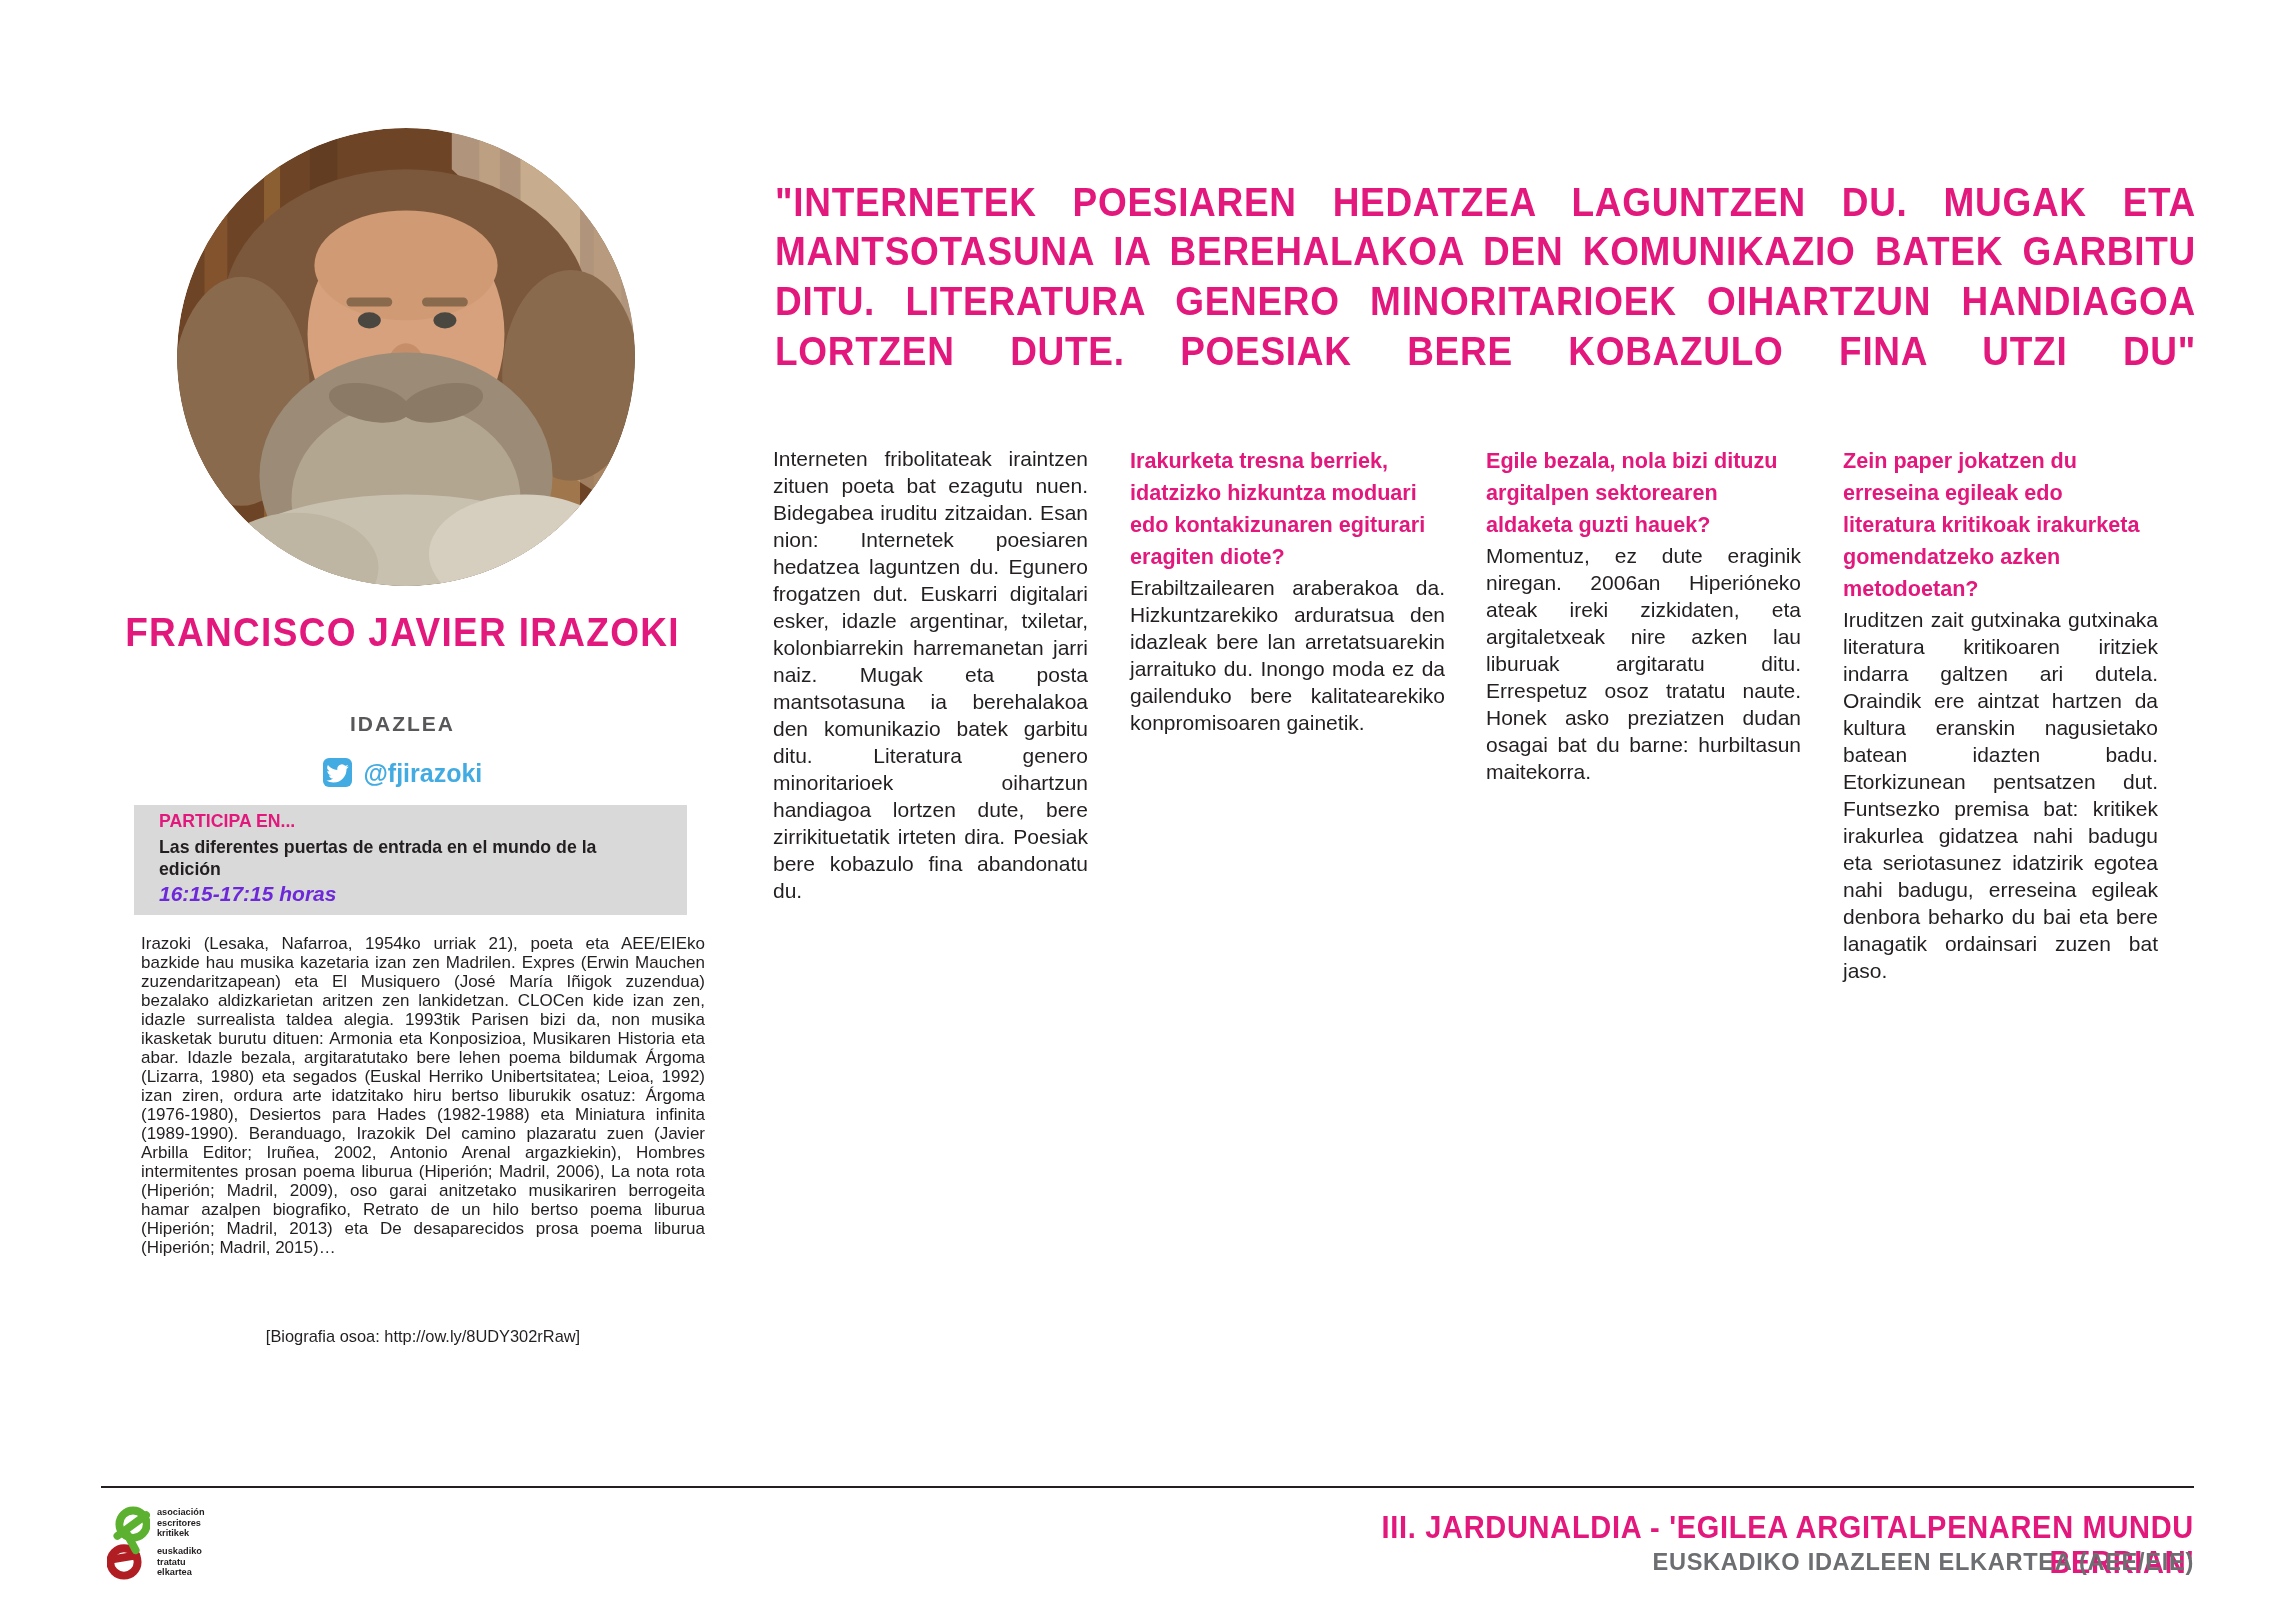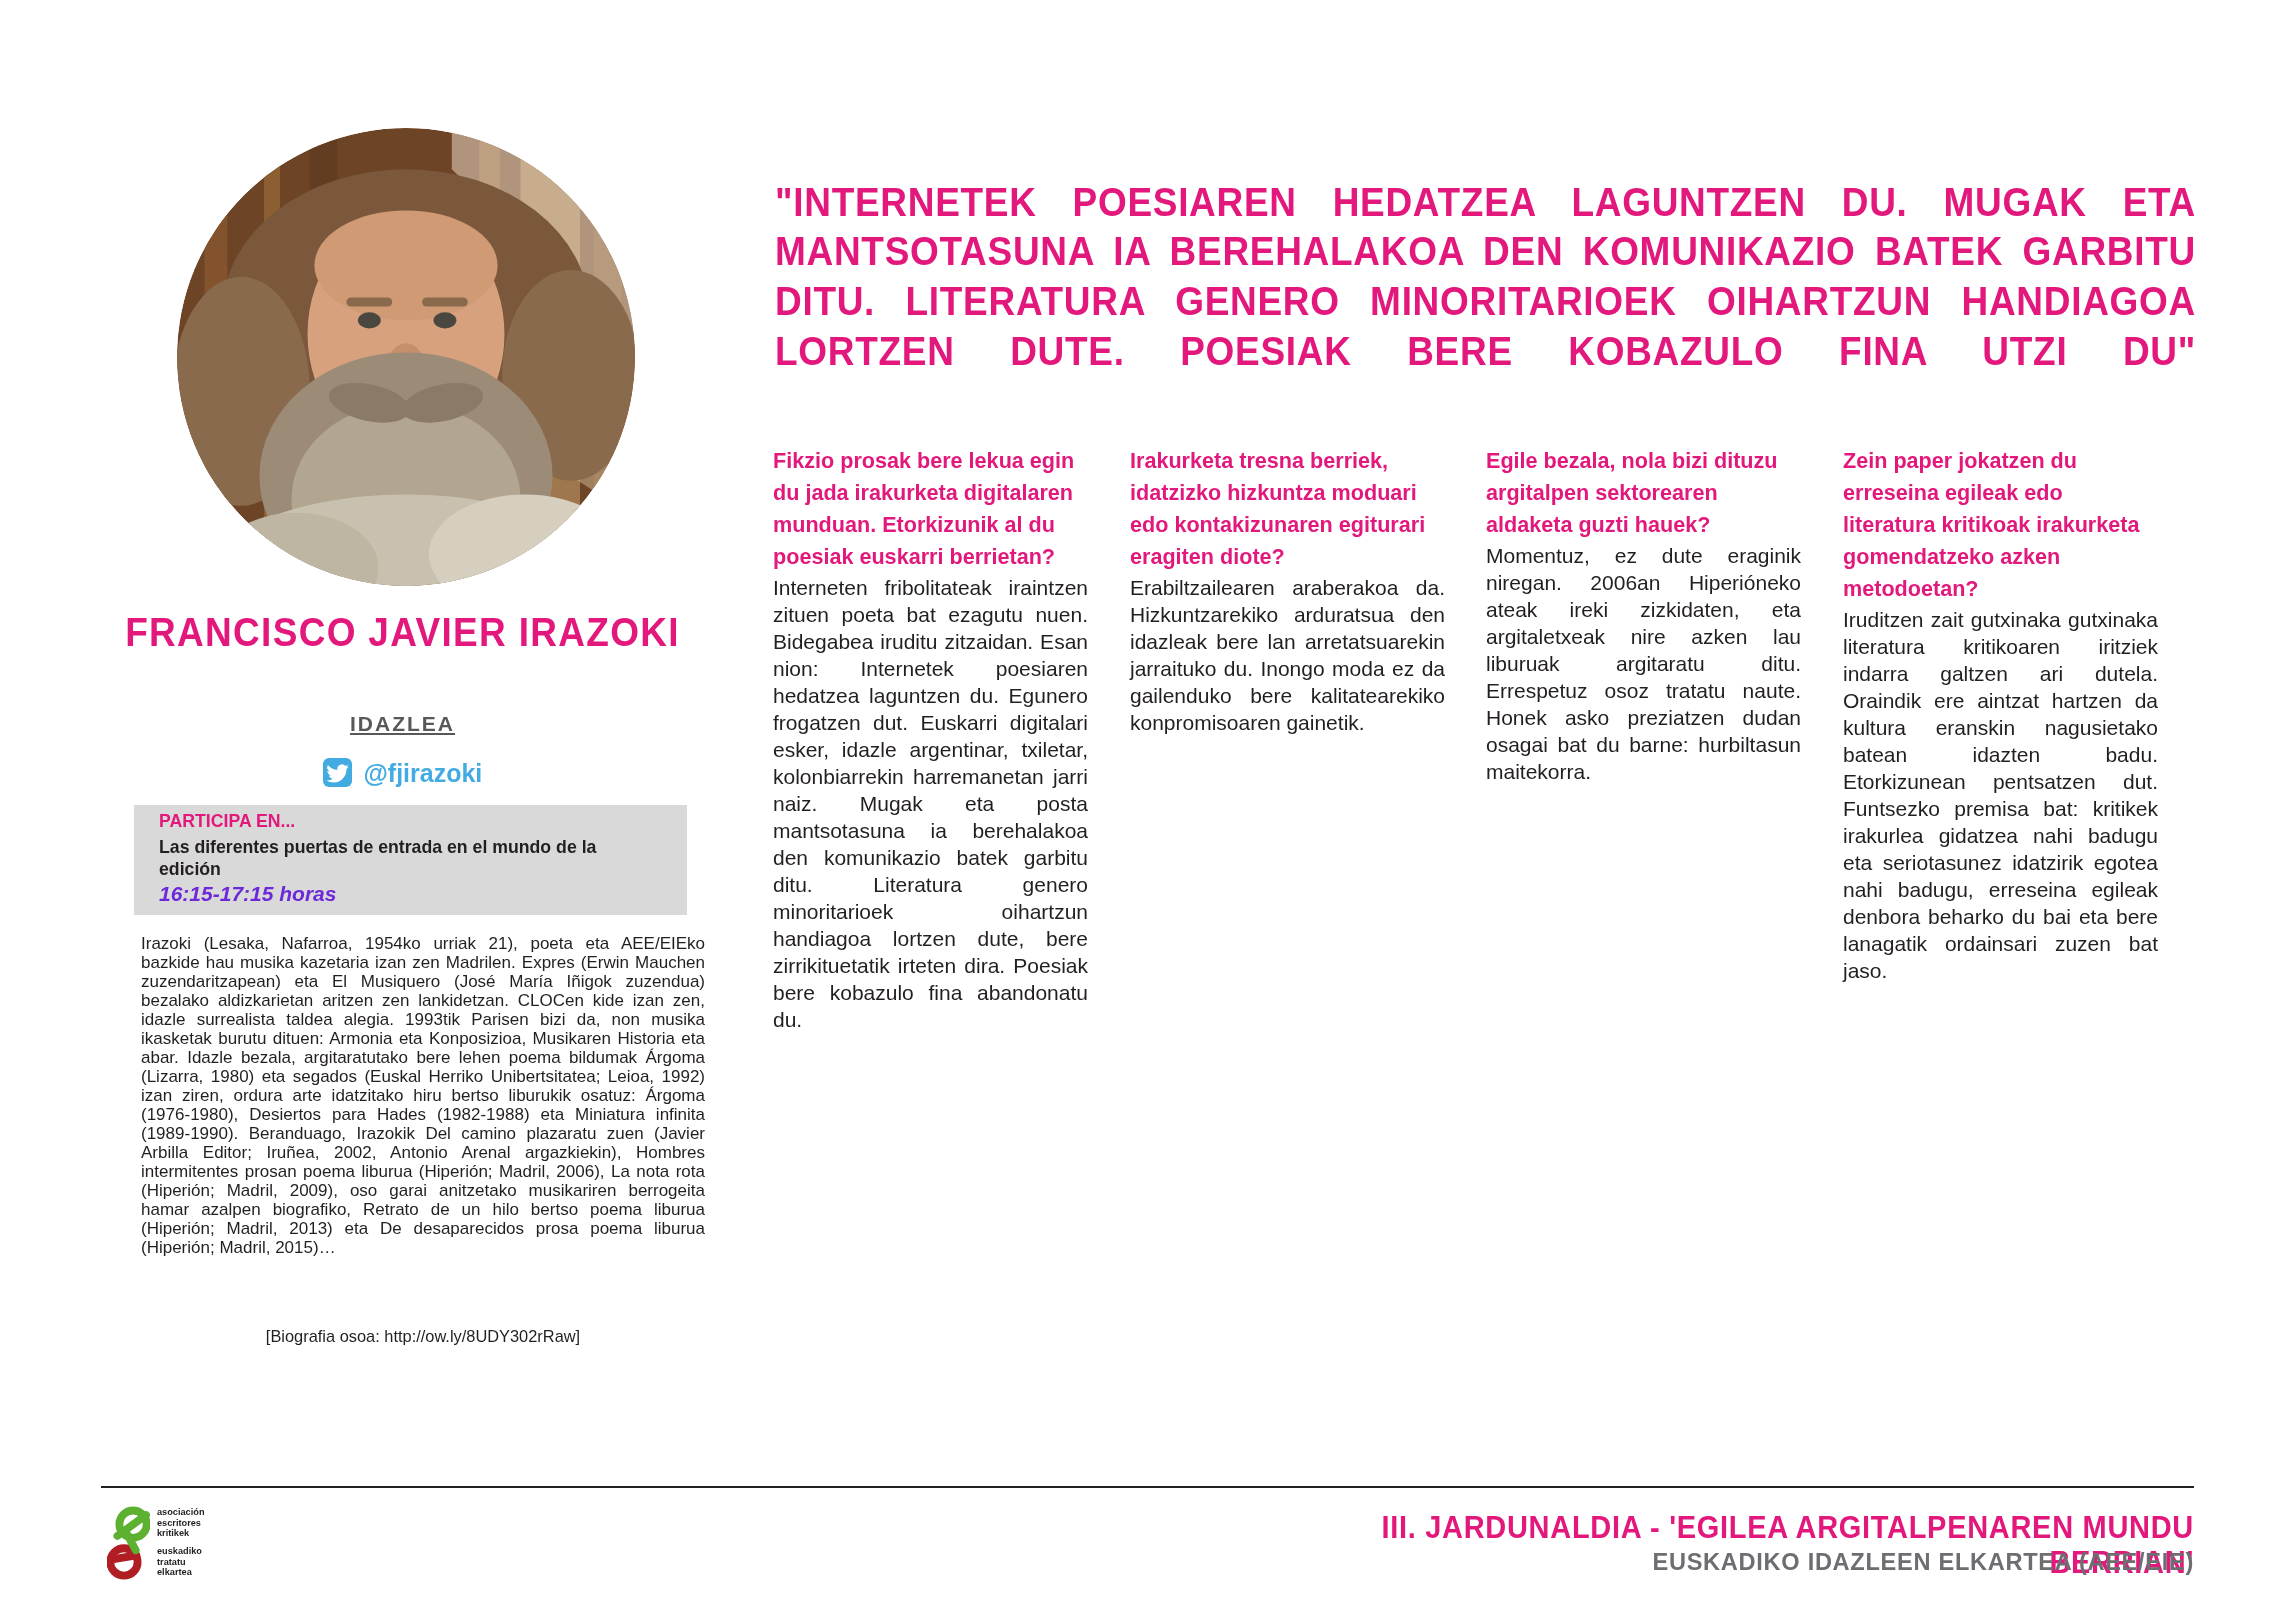--- a/index.html
+++ b/index.html
@@ -10,21 +10,21 @@
   
   .portrait-wrap{position:absolute;left:177px;top:128px;width:458px;height:458px;border-radius:50%;overflow:hidden;}
   .portrait-wrap svg{display:block;width:100%;height:100%;}
   .person-name{
     position:absolute;left:108px;top:610px;width:589px;text-align:center;
     color:#e2187d;font-weight:bold;font-size:37px;line-height:42px;letter-spacing:1.3px;
     transform:scaleY(1.08);transform-origin:top center;
   }
   .person-role{
     position:absolute;left:108px;top:712px;width:589px;text-align:center;
-    color:#58585a;font-weight:bold;font-size:21px;letter-spacing:2px;text-decoration:underline;
+    color:#58585a;font-weight:bold;font-size:21px;letter-spacing:2px;
   }
   .twitter-row{
     position:absolute;left:108px;top:758px;width:589px;display:flex;align-items:center;justify-content:center;gap:11.8px;
   }
   .twitter-row .handle{color:#42abe1;font-weight:bold;font-size:25px;}
   .participa-box{
     position:absolute;left:134px;top:805px;width:553px;height:110px;background:#d9d9d9;box-sizing:border-box;
     padding:6px 26px 0 25px;
   }
   .participa-label{color:#e2187d;font-weight:bold;font-size:17.7px;margin:0 0 3.9px 0;}
@@ -139,21 +139,20 @@
     <p class="participa-event">Las diferentes puertas de entrada en el mundo de la edición</p>
     <p class="participa-time">16:15-17:15 horas</p>
   </div>
 
   <div class="bio">Irazoki (Lesaka, Nafarroa, 1954ko urriak 21), poeta eta AEE/EIEko bazkide hau musika kazetaria izan zen Madrilen. Expres (Erwin Mauchen zuzendaritzapean) eta El Musiquero (José María Iñigok zuzendua) bezalako aldizkarietan aritzen zen lankidetzan. CLOCen kide izan zen, idazle surrealista taldea alegia. 1993tik Parisen bizi da, non musika ikasketak burutu dituen: Armonia eta Konposizioa, Musikaren Historia eta abar. Idazle bezala, argitaratutako bere lehen poema bildumak Árgoma (Lizarra, 1980) eta segados (Euskal Herriko Unibertsitatea; Leioa, 1992) izan ziren, ordura arte idatzitako hiru bertso liburukik osatuz: Árgoma (1976-1980), Desiertos para Hades (1982-1988) eta Miniatura infinita (1989-1990). Beranduago, Irazokik Del camino plazaratu zuen (Javier Arbilla Editor; Iruñea, 2002, Antonio Arenal argazkiekin), Hombres intermitentes prosan poema liburua (Hiperión; Madril, 2006), La nota rota (Hiperión; Madril, 2009), oso garai anitzetako musikariren berrogeita hamar azalpen biografiko, Retrato de un hilo bertso poema liburua (Hiperión; Madril, 2013) eta De desaparecidos prosa poema liburua (Hiperión; Madril, 2015)…</div>
   <div class="bio-link">[Biografia osoa:  http://ow.ly/8UDY302rRaw]</div>
 
   <div class="quote">"INTERNETEK POESIAREN HEDATZEA LAGUNTZEN DU. MUGAK ETA MANTSOTASUNA IA BEREHALAKOA DEN KOMUNIKAZIO BATEK GARBITU DITU. LITERATURA GENERO MINORITARIOEK OIHARTZUN HANDIAGOA LORTZEN DUTE. POESIAK BERE KOBAZULO FINA UTZI DU"</div>
 
   <div class="col col-1">
-    <p class="question">Fikzio prosak bere lekua egin du jada irakurketa digitalaren munduan. Etorkizunik al du poesiak euskarri berrietan?</p>
     <p class="answer">Interneten fribolitateak iraintzen zituen poeta bat ezagutu nuen. Bidegabea iruditu zitzaidan. Esan nion: Internetek poesiaren hedatzea laguntzen du. Egunero frogatzen dut. Euskarri digitalari esker, idazle argentinar, txiletar, kolonbiarrekin harremanetan jarri naiz. Mugak eta posta mantsotasuna ia berehalakoa den komunikazio batek garbitu ditu. Literatura genero minoritarioek oihartzun handiagoa lortzen dute, bere zirrikituetatik irteten dira. Poesiak bere kobazulo fina abandonatu du.</p>
   </div>
   <div class="col col-2">
     <p class="question">Irakurketa tresna berriek, idatzizko hizkuntza moduari edo kontakizunaren egiturari eragiten diote?</p>
     <p class="answer">Erabiltzailearen araberakoa da. Hizkuntzarekiko arduratsua den idazleak bere lan arretatsuarekin jarraituko du. Inongo moda ez da gailenduko bere kalitatearekiko konpromisoaren gainetik.</p>
   </div>
   <div class="col col-3">
     <p class="question">Egile bezala, nola bizi dituzu argitalpen sektorearen aldaketa guzti hauek?</p>
     <p class="answer">Momentuz, ez dute eraginik niregan. 2006an Hiperióneko ateak ireki zizkidaten, eta argitaletxeak nire azken lau liburuak argitaratu ditu. Errespetuz osoz tratatu naute. Honek asko preziatzen dudan osagai bat du barne: hurbiltasun maitekorra.</p>
   </div>

